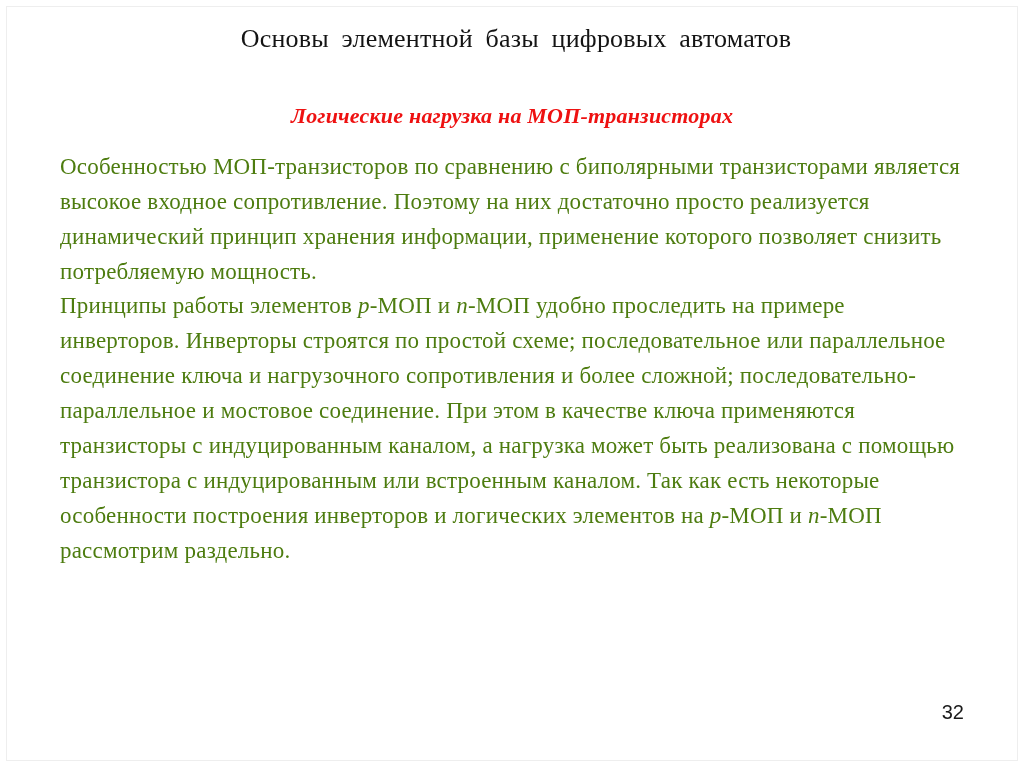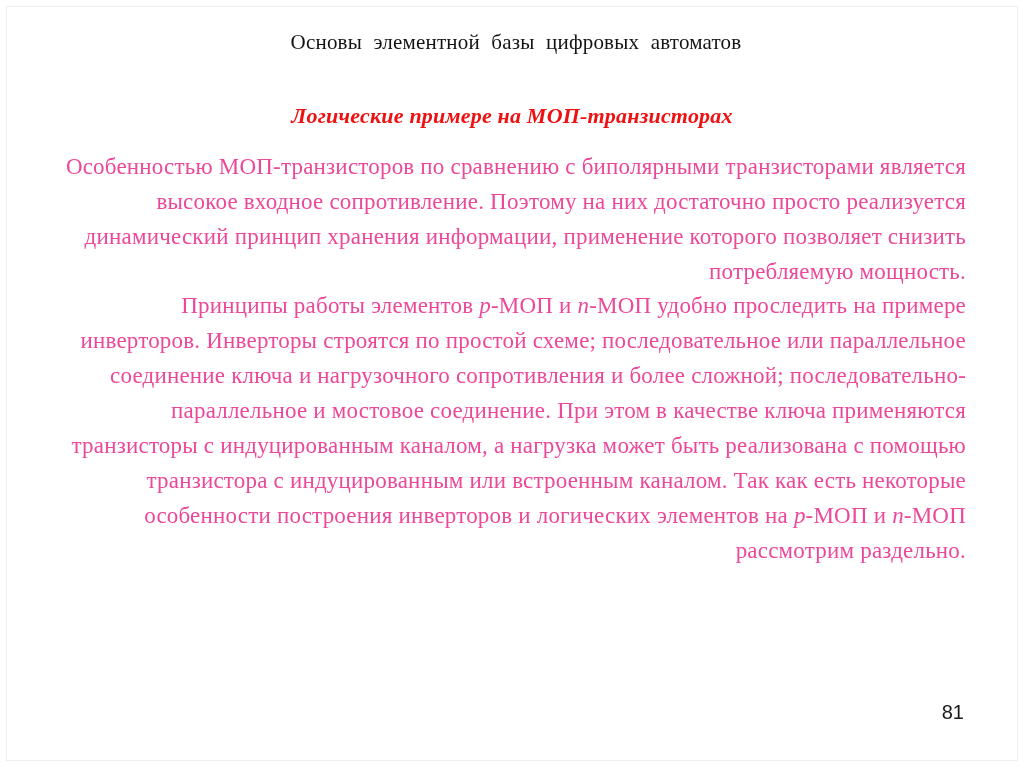--- a/index.html
+++ b/index.html
@@ -16,23 +16,23 @@
     color: #141414;
   }
   .slide-frame {
     position: absolute;
     inset: 6px;
     border: 1px solid #eeeeee;
     pointer-events: none;
   }
   .slide-title {
     position: absolute;
-    top: 30px; left: 0; right: 0;
+    top: 24px; left: 0; right: 0;
     text-align: center;
-    font-size: 21px;
+    font-size: 26px;
     color: #141414;
     word-spacing: 6px;
     letter-spacing: 0.2px;
     margin-left: 8px;
   }
   .slide-heading {
     position: absolute;
     top: 103px; left: 0; right: 0;
     text-align: center;
     font-size: 22px;
@@ -40,22 +40,22 @@
     font-style: italic;
     letter-spacing: 0.2px;
   }
   .body-paragraph {
     position: absolute;
     left: 60px;
     width: 906px;
     font-size: 23px;
     line-height: 35px;
     letter-spacing: 0.2px;
-    text-align: right;
-    color: #ec4899;
+    text-align: left;
+    color: #4d7c0f;
   }
   .paragraph-1 { top: 149px; }
   .paragraph-2 { top: 288px; }
   .it { font-style: italic; }
   .page-number {
     position: absolute;
     top: 701px;
     right: 60px;
     font-family: "Liberation Sans", "DejaVu Sans", sans-serif;
     font-size: 20px;
@@ -64,21 +64,21 @@
 </style>
 </head>
 <body>
 
 <div class="slide">
 
   <div class="slide-frame"></div>
 
   <div class="slide-title">Основы элементной базы цифровых автоматов</div>
 
-  <div class="slide-heading" style="color: rgb(238, 17, 17);">Логические примере на МОП-транзисторах</div>
+  <div class="slide-heading" style="color: rgb(238, 17, 17);">Логические нагрузка на МОП-транзисторах</div>
 
   <div class="body-paragraph paragraph-1">Особенностью МОП-транзисторов по сравнению с биполярными транзисторами является высокое входное сопротивление. Поэтому на них достаточно просто реализуется динамический принцип хранения информации, применение которого позволяет снизить потребляемую мощность.</div>
 
   <div class="body-paragraph paragraph-2"><span>Принципы работы элементов </span><span class="it">p</span><span>-МОП и </span><span class="it">n</span><span>-МОП удобно проследить на примере инверторов. Инверторы строятся по простой схеме; последовательное или параллельное соединение ключа и нагрузочного сопротивления и более сложной; последовательно-параллельное и мостовое соединение. При этом в качестве ключа применяются транзисторы с индуцированным каналом, а нагрузка может быть реализована с помощью транзистора с индуцированным или встроенным каналом. Так как есть некоторые особенности построения инверторов и логических элементов на </span><span class="it">p</span><span>-МОП и </span><span class="it">n</span><span>-МОП рассмотрим раздельно.</span></div>
 
-  <div class="page-number">81</div>
+  <div class="page-number">32</div>
 
 </div>
 
 </body></html>

